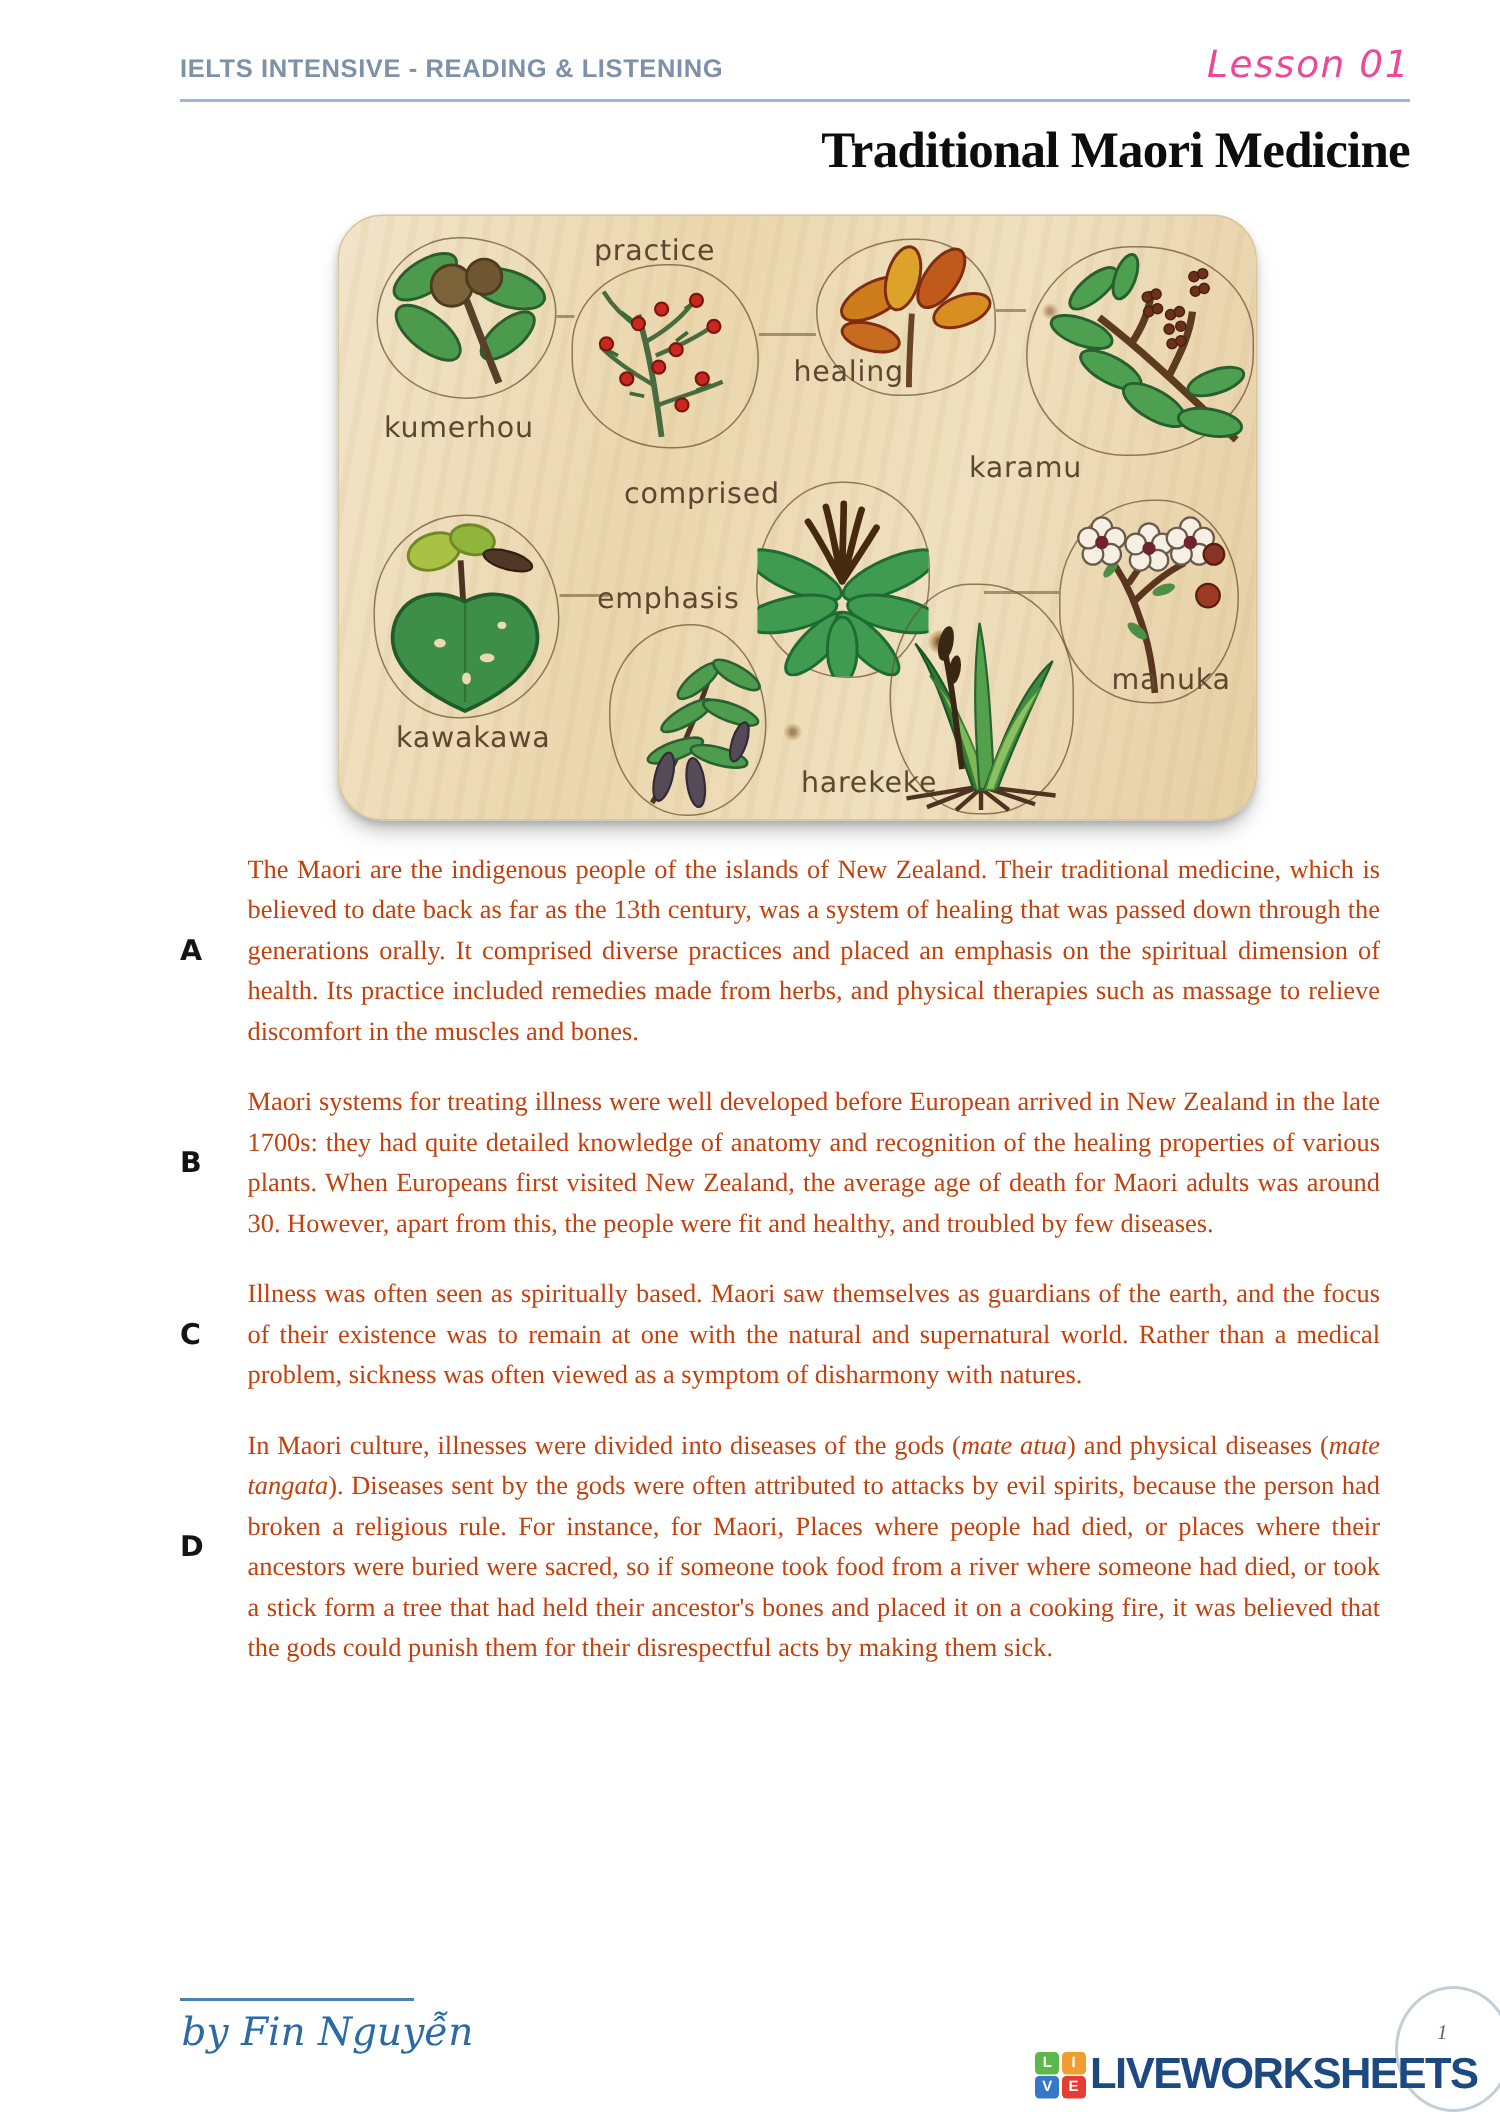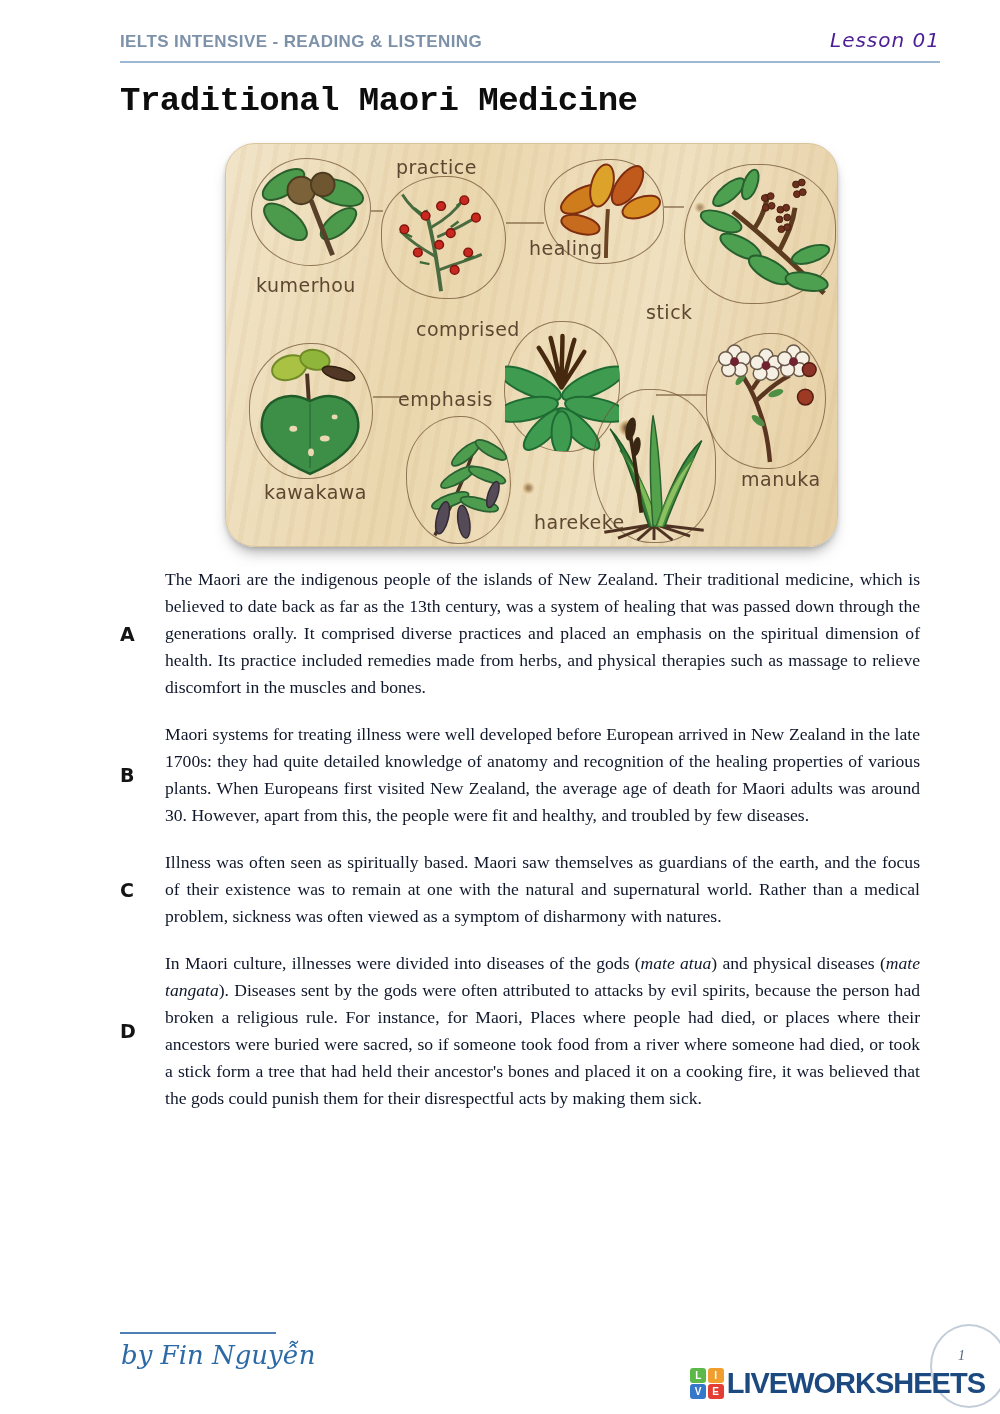--- a/index.html
+++ b/index.html
@@ -10,28 +10,28 @@
     font-family:"Liberation Sans", sans-serif;
   }
   
   .header { position:absolute; left:120px; right:60px; top:28px; }
   .header-row { display:flex; justify-content:space-between; align-items:baseline; }
   .course-title {
     color:#7d91a9; font-weight:bold; font-size:17px; letter-spacing:.4px;
     font-family:"Liberation Sans", sans-serif;
   }
   .lesson-label {
-    color:#4c1d95; font-size:20px; font-style:italic;
+    color:#ec4899; font-size:25px; font-style:italic;
     font-family:"DejaVu Sans", sans-serif; letter-spacing:1px;
   }
   .header-rule { margin-top:9px; height:2px; background:#9db8d2; }
   
   .doc-title {
-    position:absolute; left:120px; width:820px; top:82px; text-align:left;
-    font-family:Liberation Mono, monospace; font-weight:800; font-size:34px;
+    position:absolute; left:120px; width:820px; top:82px; text-align:right;
+    font-family:Liberation Serif, serif; font-weight:800; font-size:34px;
     color:#0d0d0d; letter-spacing:-.5px;
   }
   
   .board {
     position:absolute; left:225px; top:143px; width:613px; height:404px;
     border-radius:30px;
     background:linear-gradient(105deg,#f1e4c8 0%,#ead7ae 35%,#efe0bf 65%,#e6cfa4 100%);
     box-shadow:0 9px 14px -4px rgba(110,110,110,.55), 0 2px 4px rgba(0,0,0,.15);
     border:1px solid #d9c59b;
   }
@@ -51,21 +51,21 @@
   }
   .connector { position:absolute; height:1.5px; background:rgba(110,80,48,.55); }
   
   .passage { position:absolute; left:120px; top:566px; width:800px; }
   .para-row { display:flex; align-items:center; margin-bottom:20px; }
   .para-label {
     width:45px; flex:0 0 45px; font-family:"DejaVu Sans", sans-serif;
     font-weight:bold; font-size:19px; color:#141414;
   }
   .para-text {
-    flex:1; max-width:755px; text-align:justify; color:#0f172a;
+    flex:1; max-width:755px; text-align:justify; color:#c2410c;
     font-family:"Liberation Serif", serif; font-size:17.6px; line-height:27px;
   }
   .para-text .it { font-style:italic; }
   
   .sig-rule { position:absolute; left:120px; top:1332px; width:156px; height:2px; background:#4c7fb3; }
   .signature {
     position:absolute; left:121px; top:1340px;
     font-family:"DejaVu Serif", serif; font-style:italic; font-size:26px;
     color:#2c6aa6;
   }
@@ -190,21 +190,21 @@
             <circle cx="87" cy="32" r="3.5"></circle>
             <circle cx="82" cy="44" r="3.5"></circle>
             <circle cx="88" cy="42" r="3.5"></circle>
           <circle cx="113" cy="20" r="3.5"></circle>
             <circle cx="119" cy="18" r="3.5"></circle>
             <circle cx="114" cy="30" r="3.5"></circle>
             <circle cx="120" cy="28" r="3.5"></circle>
         </g>
       </svg>
     </div>
-    <div class="plant-label" style="left:420px; top:157px;">stick</div>
+    <div class="plant-label" style="left:420px; top:157px;">karamu</div>
 
     <div class="plant-label" style="left:190px; top:174px;">comprised</div>
     <div class="piece" style="left:278px; top:177px; width:116px; height:131px; border-radius:50% 50% 46% 54% / 55% 45% 52% 48%;">
       <svg viewBox="0 0 115 130">
         <g fill="#3f9b50" stroke="#1e6b33" stroke-width="2">
           <ellipse cx="25" cy="62" rx="34" ry="11" transform="rotate(24 25 62)"></ellipse>
           <ellipse cx="89" cy="62" rx="34" ry="11" transform="rotate(-24 89 62)"></ellipse>
           <ellipse cx="22" cy="88" rx="32" ry="11" transform="rotate(-12 22 88)"></ellipse>
           <ellipse cx="92" cy="88" rx="32" ry="11" transform="rotate(12 92 88)"></ellipse>
           <ellipse cx="40" cy="108" rx="28" ry="10" transform="rotate(-45 40 108)"></ellipse>
@@ -291,21 +291,21 @@
         </g>
         <g fill="#70222f">
           <circle cx="28" cy="28" r="4.5"></circle>
             <circle cx="60" cy="32" r="4.5"></circle>
             <circle cx="88" cy="28" r="4.5"></circle>
         </g>
         <circle cx="104" cy="36" r="7" fill="#8a3326" stroke="#571d13" stroke-width="1.5"></circle>
         <circle cx="100" cy="64" r="8" fill="#9c3a24" stroke="#571d13" stroke-width="1.5"></circle>
       </svg>
     </div>
-    <div class="plant-label" style="left:515px; top:324px;">manuka</div>
+    <div class="plant-label" style="left:515px; top:298px;">manuka</div>
   </div>
 
   <div class="passage">
 
     <div class="para-row">
       <div class="para-label">A</div>
       <p class="para-text"><span>The Maori are the indigenous people of the islands of New Zealand. Their traditional medicine, which is believed to date back as far as the 13th century, was a system of healing that was passed down through the generations orally. It comprised diverse practices and placed an emphasis on the spiritual dimension of health. Its practice included remedies made from herbs, and physical therapies such as massage to relieve discomfort in the muscles and bones.</span></p>
     </div>
 
     <div class="para-row">

